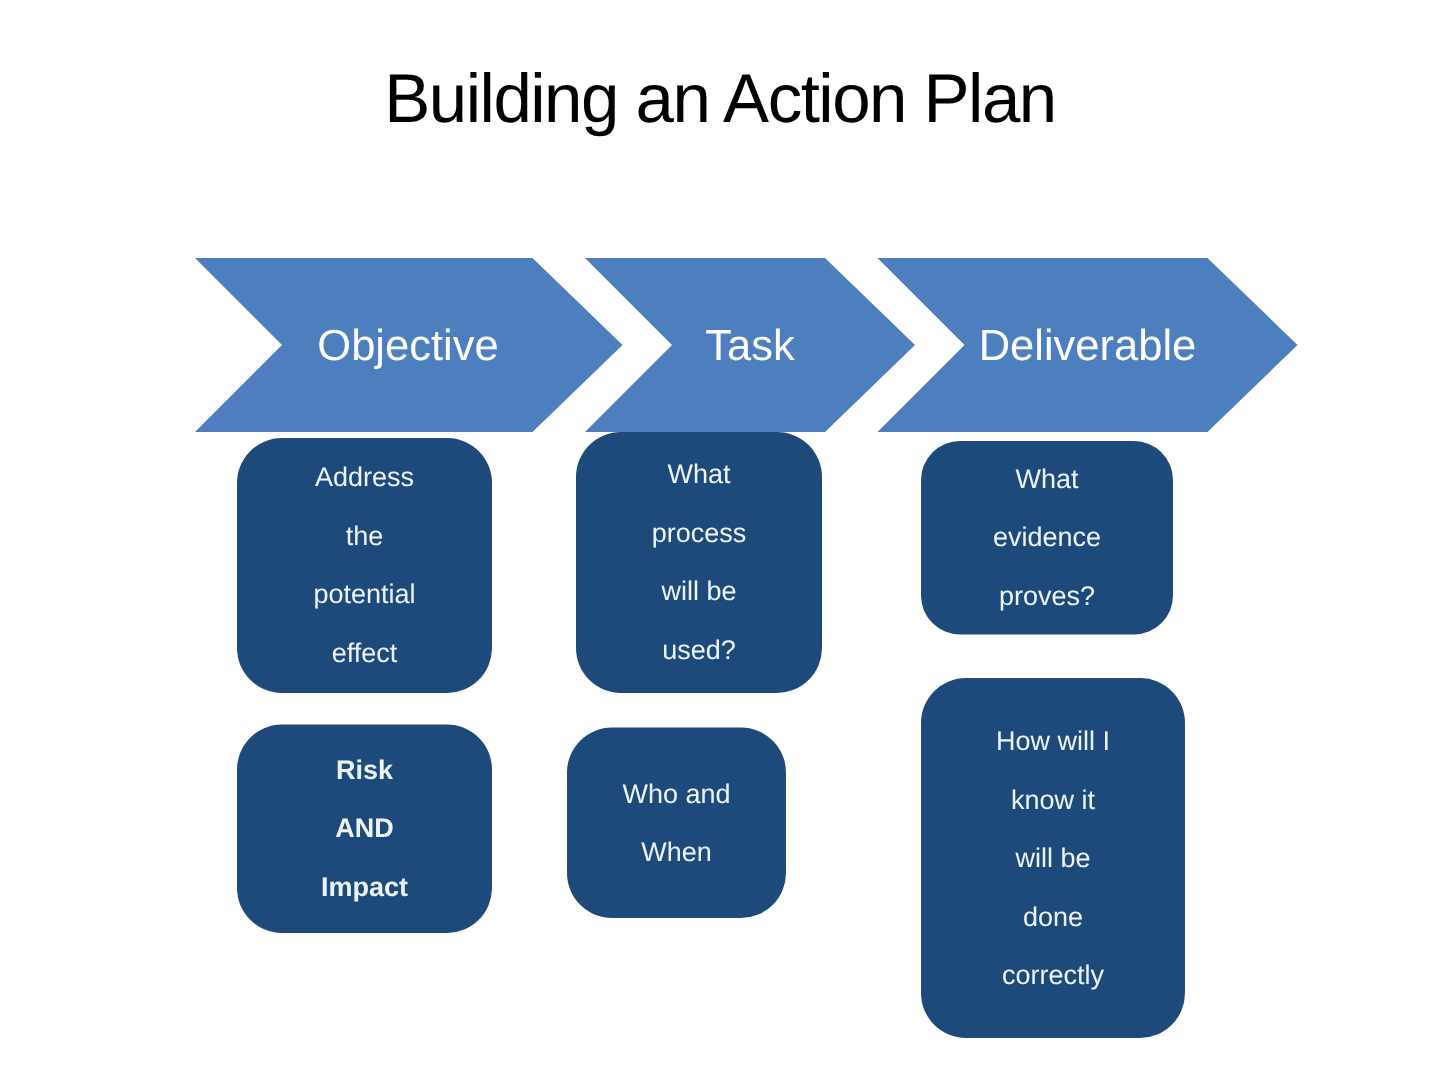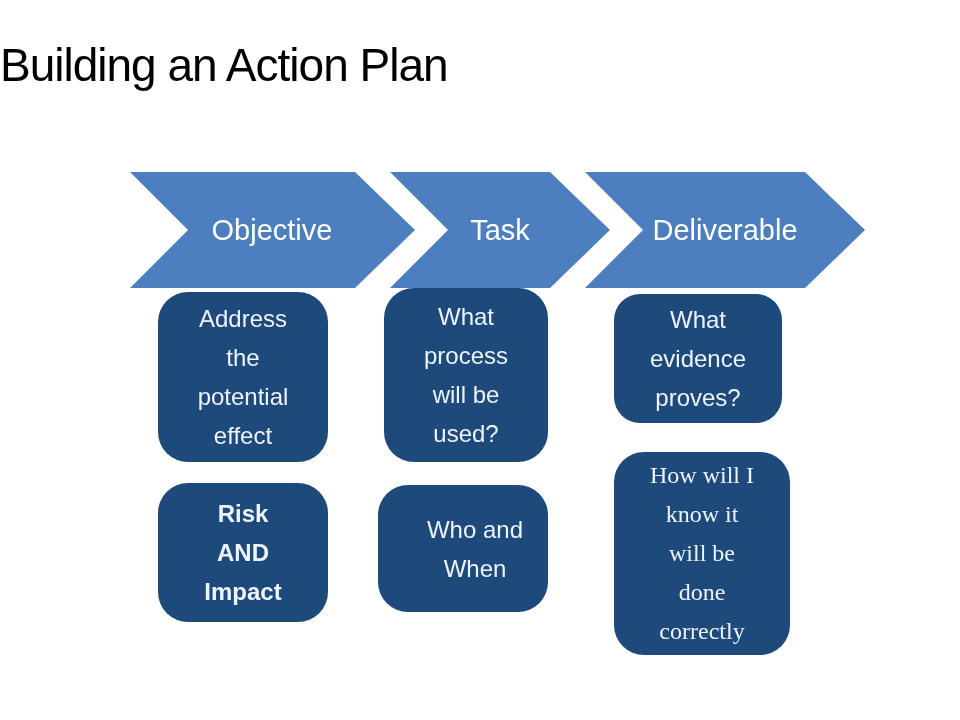--- a/index.html
+++ b/index.html
@@ -1,42 +1,42 @@
 <!DOCTYPE html>
 <html style="--background: #ffffff; --title-text: #000000; --chevron-fill: #4d7fbe; --chevron-text: #ffffff; --box-fill: #1e4a7b; --box-text: #edf3fa;"><head>
 <meta charset="utf-8">
 <style>
   html,body{margin:0;padding:0;}
   #slide{
     position:relative;width:960px;height:720px;background:var(--background,#ffffff);
     font-family:"Liberation Sans", sans-serif;overflow:hidden;
   }
   .title{
-    position:absolute;top:36px;left:0;width:960px;
+    position:absolute;top:36px;left:0;width:960px;text-align:center;
     font-size:46px;line-height:58px;color:var(--title-text,#000);
     letter-spacing:-1px;
   }
   svg.chevron-band{position:absolute;left:0;top:0;pointer-events:none;}
   svg.chevron-band polygon{fill:var(--chevron-fill,#4d7fbe);}
   svg.chevron-band text{
     fill:var(--chevron-text,#ffffff);font-size:29px;
     font-family:"Liberation Sans",sans-serif;text-anchor:middle;
   }
   .box{
     position:absolute;background:var(--box-fill,#1e4a7b);border-radius:30px;
     display:flex;align-items:center;justify-content:center;text-align:center;
-    color:var(--box-text,#edf3fa);font-size:24px;line-height:39px;
+    color:var(--box-text,#edf3fa);font-size:18px;line-height:39px;
     white-space:pre-line;
   }
   .box-a{left:158px;top:292px;width:170px;height:170px;}
   .box-b{left:158px;top:483px;width:170px;height:139px;font-weight:bold;}
   .box-c{left:384px;top:288px;width:164px;height:174px;}
-  .box-d{left:378px;top:485px;width:146px;height:127px;padding-left:24px;}
+  .box-d{left:378px;top:485px;width:146px;height:127px;}
   .box-e{left:614px;top:294px;width:168px;height:129px;border-radius:26px;}
-  .box-f{left:614px;top:452px;width:176px;height:203px;font-family:Liberation Serif, serif;}
+  .box-f{left:614px;top:452px;width:176px;height:240px;}
 </style>
 </head>
 <body>
 
 <div id="slide">
 
   <div class="title">Building an Action Plan</div>
 
   <svg class="chevron-band" width="960" height="720" viewBox="0 0 960 720">
     <polygon points="130,172 355,172 415,230 355,288 130,288 188,230"></polygon>

